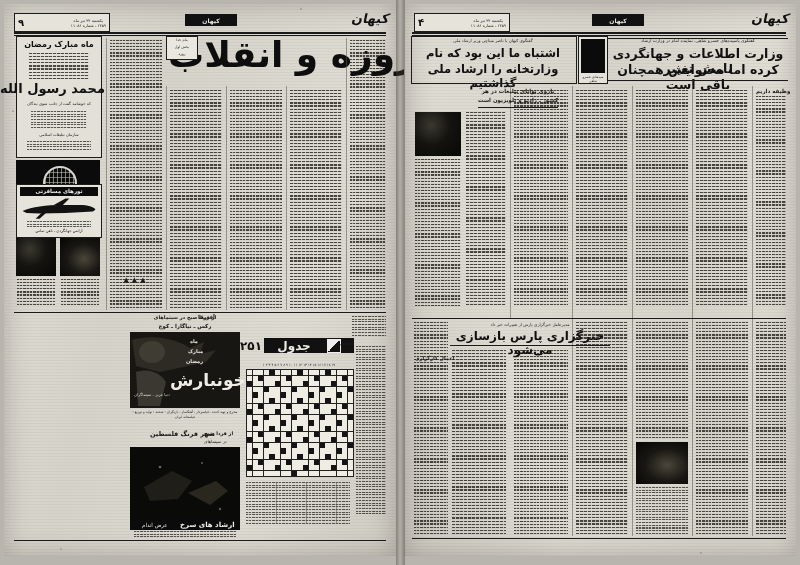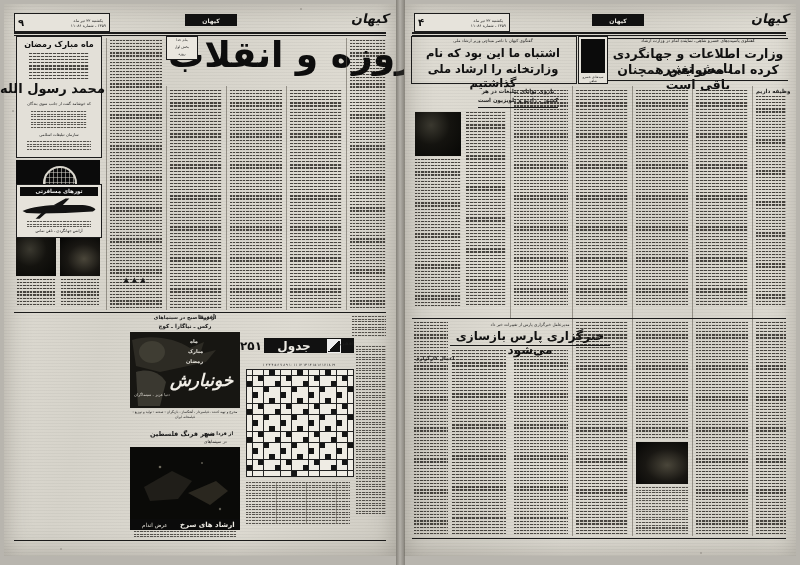--- a/index.html
+++ b/index.html
@@ -174,21 +174,21 @@
 
       <svg width="110" height="76" viewBox="0 0 110 76" style="position:absolute;left:0;top:0;">
         <path fill="#171612" d="M0 0 H110 V76 H0 Z"></path>
         <path fill="#2d2b24" d="M2 8 C20 2, 46 6, 60 16 L74 10 L70 22 L86 18 L76 30 L58 34 L30 40 L6 34 Z"></path>
         <path fill="#3a3830" d="M6 40 C18 36, 30 40, 36 50 L30 74 L8 74 Z"></path>
         <ellipse cx="22" cy="20" rx="13" ry="11" fill="#3f3d33"></ellipse>
       </svg>
       <div class="small" style="left:60px;top:6px;font-size:5px;color:#eeebe4;font-weight:bold;">ماه</div>
       <div class="small" style="left:58px;top:16px;font-size:5px;color:#eeebe4;font-weight:bold;">مبارک</div>
       <div class="small" style="left:56px;top:26px;font-size:5px;color:#eeebe4;font-weight:bold;">رمضان</div>
-      <div class="filmname" style="left:40px;top:38px;font-size:17px;letter-spacing:-1px;font-style:italic;">خونبارش</div>
+      <div class="filmname" style="left:40px;top:38px;font-size:17px;letter-spacing:-1px;">خونبارش</div>
       <div class="small" style="left:4px;top:60px;font-size:4px;color:#ddd9d1;">دنیا عزیز ـ سینماگران</div>
     </div>
     <div class="small ctr" style="left:0;top:96px;width:110px;font-size:3.4px;line-height:1.5;">مخرج و تهیه کننده ـ فیلمبردار ـ آهنگساز ـ بازیگران : صحنه : تولید و توزیع : فیلمخانه ایران</div>
   </div>
 
   <div style="position:absolute;left:130px;top:430px;width:110px;height:108px;">
     <div class="small" style="left:74px;top:0;font-size:5px;font-weight:bold;">از فردا صبح</div>
     <div class="small" style="left:20px;top:0;font-size:6.5px;font-weight:bold;">شهر فرنگ فلسطین</div>
     <div class="small" style="left:74px;top:9px;font-size:4.4px;">در سینماهای</div>
     <div class="photo" style="left:0;top:17px;width:110px;height:72px;">

